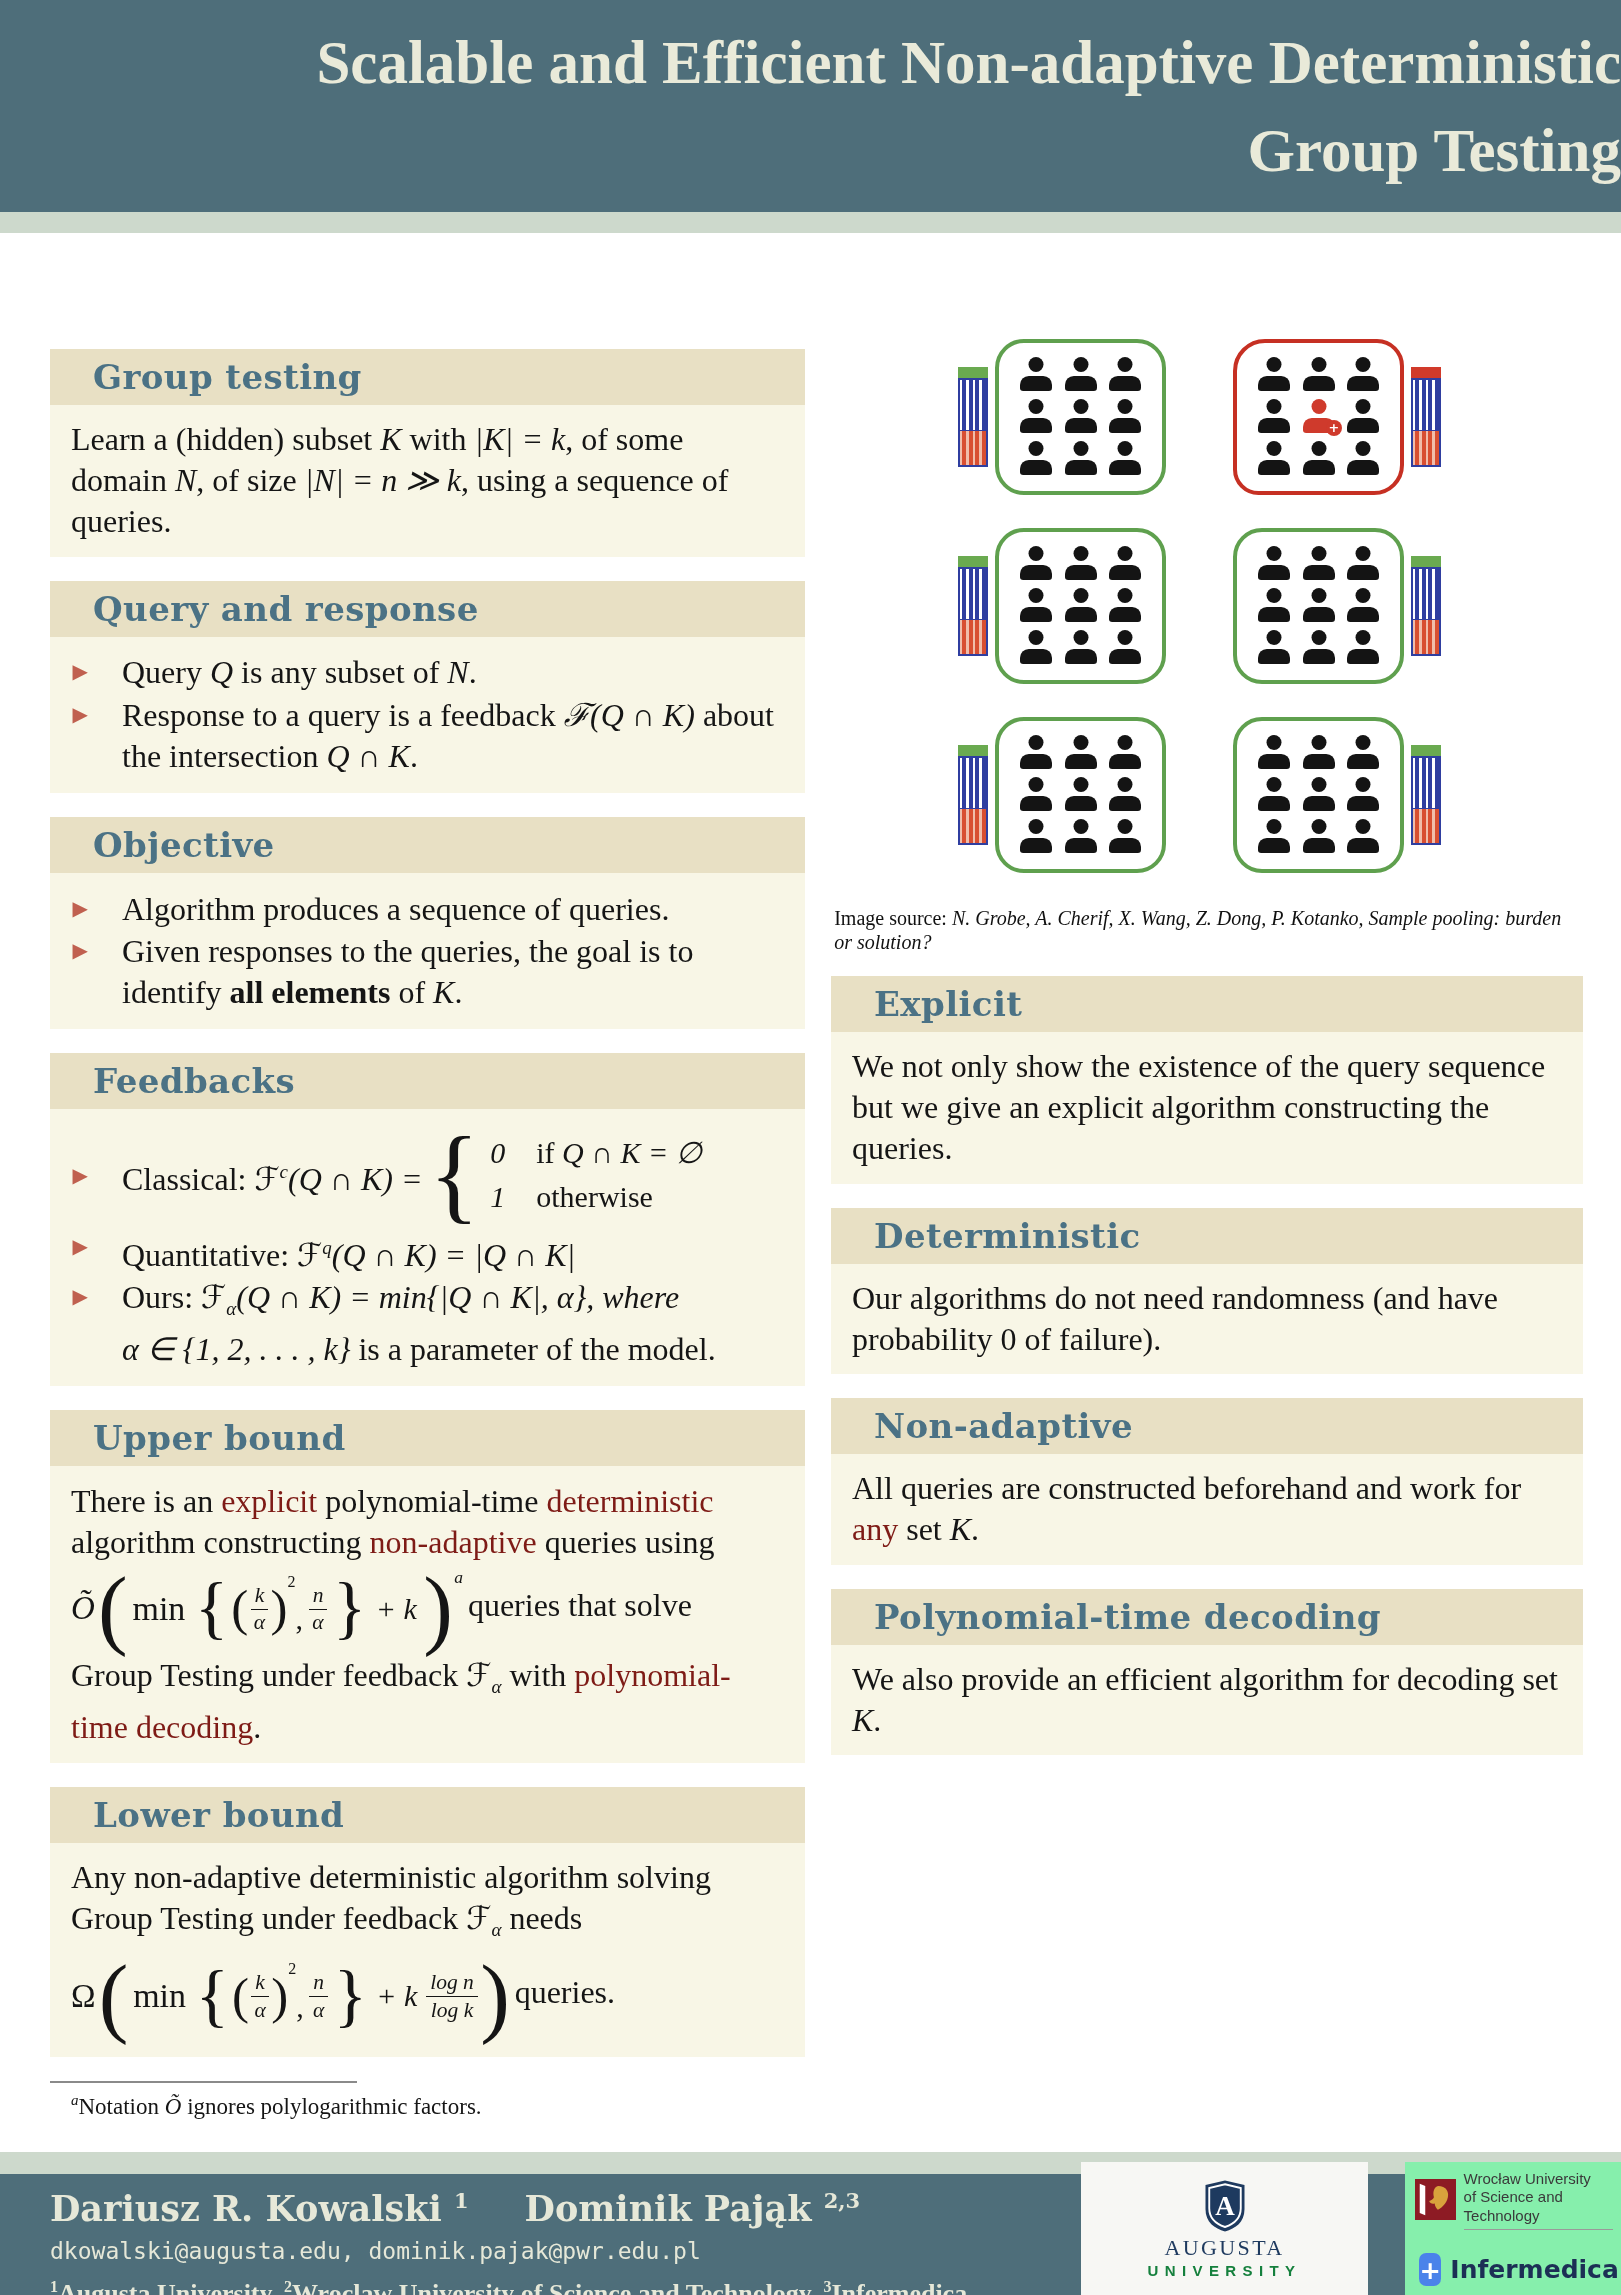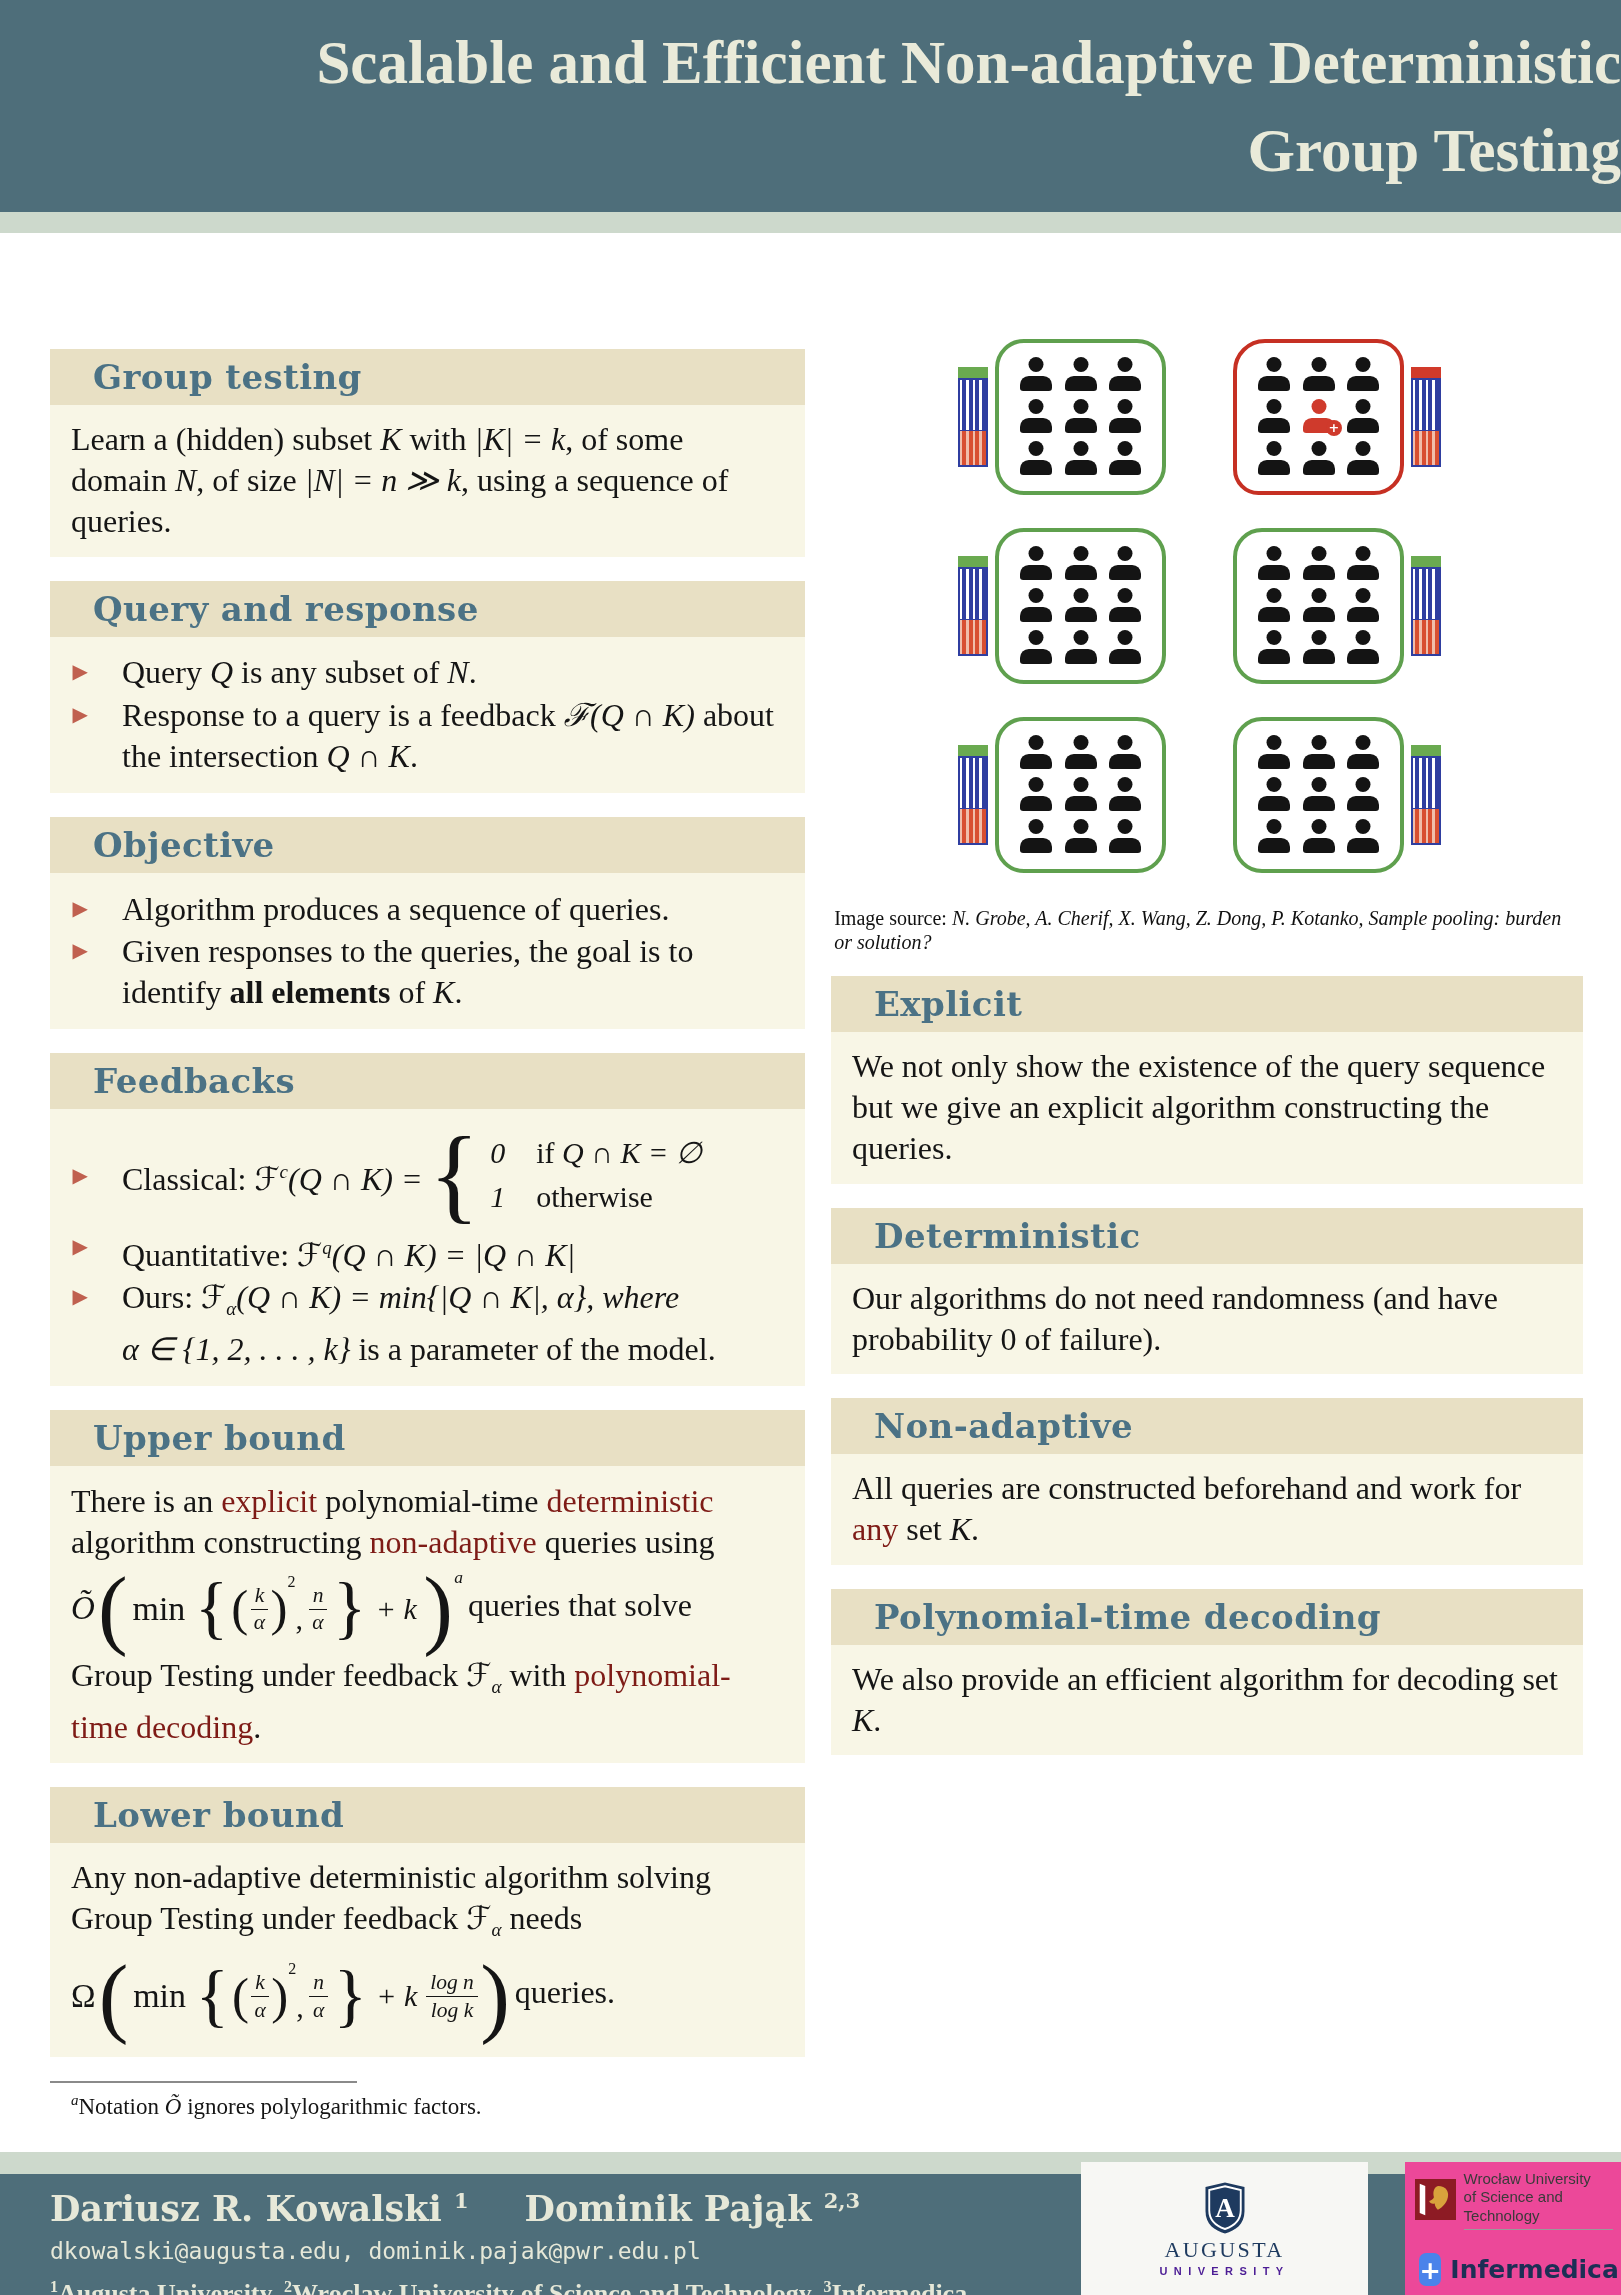--- a/index.html
+++ b/index.html
@@ -112,22 +112,22 @@
   .authors .gap { display:inline-block; width:56px; }
   .authors sup { font-size:21px; }
   .emails { margin-top:14.3px; font-family:"DejaVu Sans Mono", monospace; font-size:23px; line-height:1; }
   .affils { margin-top:16px; font-family:"Liberation Serif", serif; font-weight:bold; font-size:26px; line-height:1; }
   .affils sup { font-size:16px; }
 
   .logo-box { position:absolute; background:#f7f7f4; z-index:3; }
   .logo-augusta { left:1081px; top:2162px; width:287px; height:134px;
                   display:flex; flex-direction:column; align-items:center; justify-content:center; gap:1.6px; }
   .augusta-name { font-family:"Liberation Serif", serif; font-size:22px; color:#1e3a5f; letter-spacing:2.4px; }
-  .augusta-sub  { font-family:"Liberation Sans", sans-serif; font-size:11px; color:#4c1d95; letter-spacing:6.4px; font-weight:bold; }
-  .logo-right { left:1405px; top:2162px; width:216px; height:134px; background:#ec4899;
+  .augusta-sub  { font-family:"Liberation Sans", sans-serif; font-size:15px; color:#15803d; letter-spacing:6.4px; font-weight:bold; }
+  .logo-right { left:1405px; top:2162px; width:216px; height:134px; background:#86efac;
                 box-sizing:border-box; padding:8px 8px 9.6px 9.6px;
                 display:flex; flex-direction:column; justify-content:space-between; }
   .wust-row { display:flex; align-items:center; gap:8px; }
   .wust-emblem { width:41px; height:41px; flex:0 0 41px; }
   .wust-text { font-family:"Liberation Sans", sans-serif; font-size:15px; line-height:18.3px; color:#3a3a3a;
                border-bottom:1.6px solid #9a9a9a; padding-bottom:4px; }
   .inf-row { display:flex; align-items:center; gap:9.6px; padding-left:4.8px; }
   .inf-icon { width:33px; height:33px; background:#4b83ea; border-radius:7.2px; color:#fff;
               font-family:"DejaVu Sans", sans-serif; font-size:25.5px; font-weight:bold;
               display:flex; align-items:center; justify-content:center; }

